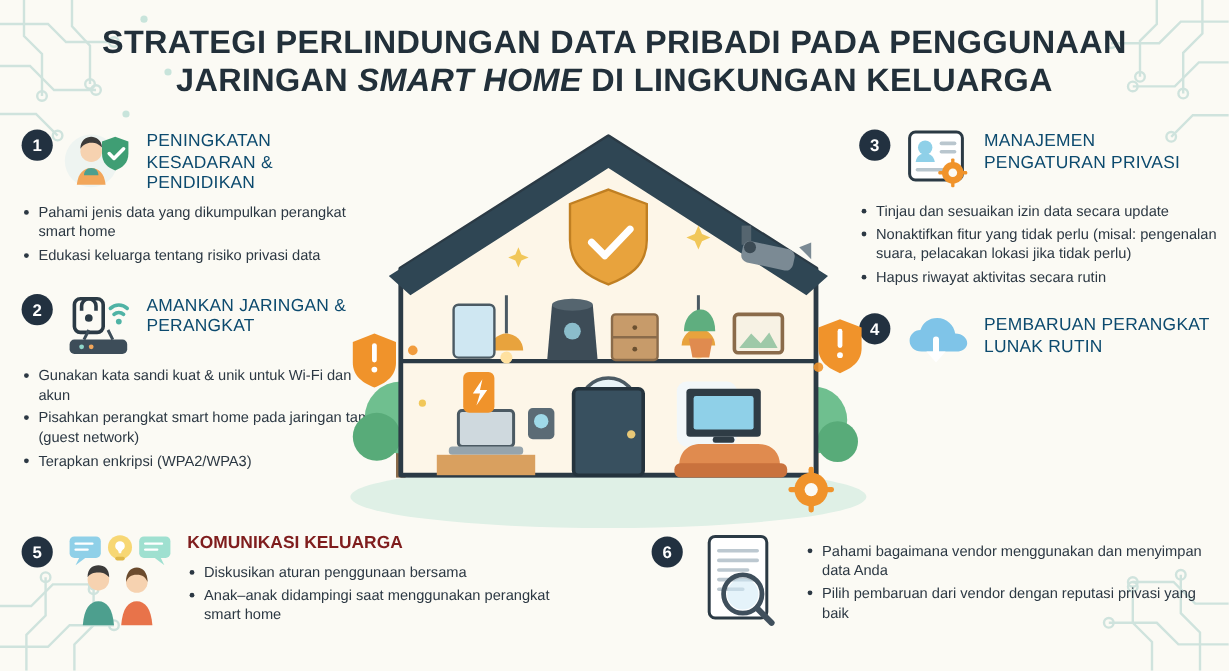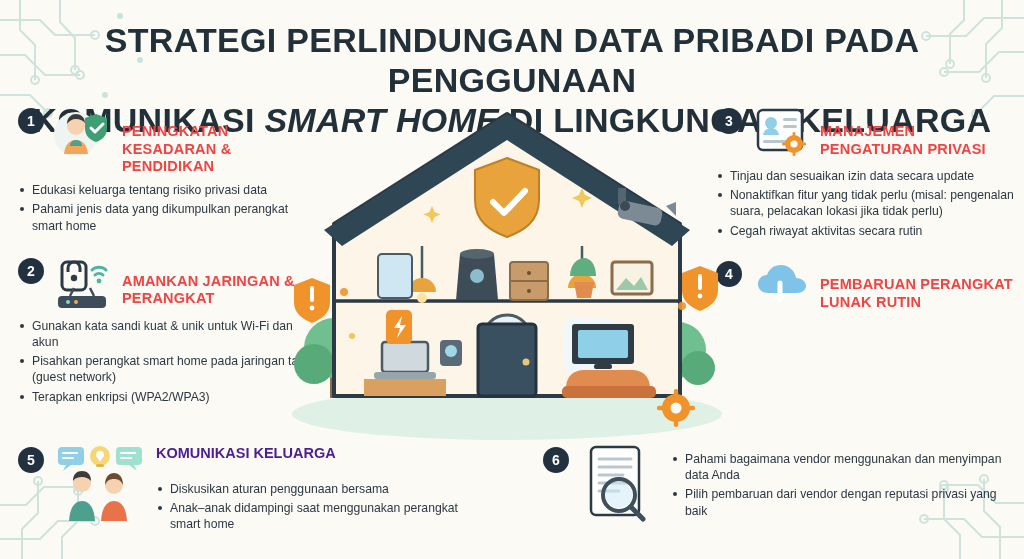--- a/index.html
+++ b/index.html
@@ -16,61 +16,61 @@
   .corner-tl{top:0;left:0;}
   .corner-tr{top:0;right:0;}
   .corner-bl{bottom:0;left:0;}
   .corner-br{bottom:0;right:0;}
 
   
   .title-wrap{
     position:absolute;top:20px;left:0;width:1024px;text-align:center;
   }
   .title-line{
-    font-size:34px;font-weight:bold;letter-spacing:.3px;color:#22303a;
+    font-size:27px;font-weight:bold;letter-spacing:.3px;color:#22303a;
     line-height:1.18;
   }
   .title-line .ital{font-style:italic;}
 
   
   .col-left{position:absolute;left:18px;top:104px;width:300px;}
   .col-right{position:absolute;left:716px;top:104px;width:300px;}
   .row-bottom{position:absolute;left:18px;top:443px;width:990px;}
 
   .block{position:relative;margin-bottom:14px;}
   .head{display:flex;align-items:flex-start;gap:8px;}
   .num{
     width:26px;height:26px;border-radius:50%;
     background:#223140;color:#fff;font-size:14px;font-weight:bold;
     display:flex;align-items:center;justify-content:center;flex:none;
     margin-top:4px;
   }
   .thumb{width:62px;height:58px;flex:none;}
   .thumb svg{display:block;}
   .h-title{
-    font-size:14.5px;font-weight:bold;line-height:1.22;color:#ef4444;
-    letter-spacing:.2px;text-transform:uppercase;padding-top:6px;margin-top:13px;
+    font-size:14.5px;font-weight:normal;line-height:1.22;color:#0c4a6e;
+    letter-spacing:.2px;text-transform:uppercase;padding-top:6px;
   }
   ul.bul{margin:6px 0 0 0;padding:0;list-style:none;}
   ul.bul li{
     position:relative;padding-left:14px;font-size:12.2px;line-height:1.33;
     margin-bottom:3px;color:#2c3843;
   }
   ul.bul li:before{
     content:"";position:absolute;left:2px;top:6px;width:4px;height:4px;
     border-radius:50%;background:#2c3843;
   }
   .left-list{margin-left:34px;}
   .right-list{margin-left:34px;}
 
   
   .bottom-grid{display:flex;gap:60px;}
   .bottom-item{display:flex;align-items:flex-start;gap:8px;width:470px;}
   .bottom-text{padding-top:2px;}
-  .bottom-title{font-size:14.5px;font-weight:bold;text-transform:uppercase;color:#4c1d95;margin-bottom:20px;}
+  .bottom-title{font-size:14.5px;font-weight:bold;text-transform:uppercase;color:#7f1d1d;margin-bottom:8px;}
 
   
   .center{position:absolute;left:282px;top:96px;width:450px;height:350px;}
 </style>
 </head>
 <body>
 
 <div class="bg-deco">
   <svg class="corner-tl" width="210" height="150" viewBox="0 0 210 150">
     <g fill="none" stroke="#cfe3dd" stroke-width="2">
@@ -126,21 +126,21 @@
       <circle cx="120" cy="120" r="4"></circle>
         <circle cx="140" cy="86" r="4"></circle>
       <circle cx="180" cy="80" r="4"></circle>
         <circle cx="140" cy="90" r="4"></circle>
     </g>
   </svg>
 </div>
 
 <div class="title-wrap">
   <div class="title-line">STRATEGI PERLINDUNGAN DATA PRIBADI PADA PENGGUNAAN</div>
-  <div class="title-line"><span>KOMUNIKASI </span><span class="ital">SMART HOME</span><span> DI LINGKUNGAN KELUARGA</span></div>
+  <div class="title-line"><span>JARINGAN </span><span class="ital">SMART HOME</span><span> DI LINGKUNGAN KELUARGA</span></div>
 </div>
 
 <div class="col-left">
 
   <div class="block">
     <div class="head">
       <div class="num">1</div>
       <div class="thumb">
         <svg width="62" height="58" viewBox="0 0 62 58">
           <circle cx="24" cy="30" r="22" fill="#eef4f1"></circle>
@@ -148,22 +148,22 @@
           <circle cx="24" cy="22" r="9" fill="#f6d2b0"></circle>
           <path d="M15 20c0-7 5-10 9-10s9 3 9 9c-3-3-5-4-9-4s-7 2-9 5z" fill="#3c3b3a"></path>
           <path d="M24 36c-4 0-6 3-6 6h12c0-3-2-6-6-6z" fill="#4d9f8e"></path>
           <path d="M44 10l11 4v10c0 8-5 12-11 14-6-2-11-6-11-14V14z" fill="#3f9e74"></path>
           <path d="M39 24l4 4 8-8" stroke="#fff" stroke-width="3" fill="none" stroke-linecap="round" stroke-linejoin="round"></path>
         </svg>
       </div>
       <div class="h-title">PENINGKATAN KESADARAN &amp; PENDIDIKAN</div>
     </div>
     <ul class="bul left-list">
+      <li>Pahami jenis data yang dikumpulkan perangkat smart home</li>
       <li>Edukasi keluarga tentang risiko privasi data</li>
-      <li>Pahami jenis data yang dikumpulkan perangkat smart home</li>
     </ul>
   </div>
 
   <div class="block" style="margin-top:20px;">
     <div class="head">
       <div class="num">2</div>
       <div class="thumb">
         <svg width="62" height="58" viewBox="0 0 62 58">
           <rect x="10" y="8" width="24" height="28" rx="5" fill="none" stroke="#2b3a45" stroke-width="3"></rect>
           <path d="M16 18v-4a6 6 0 0 1 12 0v4" fill="none" stroke="#2b3a45" stroke-width="3"></path>
@@ -209,21 +209,21 @@
               <rect x="17" y="8.6" width="5" height="2.8" rx="1"></rect>
             </g>
           </g>
         </svg>
       </div>
       <div class="h-title">MANAJEMEN PENGATURAN PRIVASI</div>
     </div>
     <ul class="bul right-list">
       <li>Tinjau dan sesuaikan izin data secara update</li>
       <li>Nonaktifkan fitur yang tidak perlu (misal: pengenalan suara, pelacakan lokasi jika tidak perlu)</li>
-      <li>Cegah riwayat aktivitas secara rutin</li>
+      <li>Hapus riwayat aktivitas secara rutin</li>
     </ul>
   </div>
 
   <div class="block" style="margin-top:18px;">
     <div class="head">
       <div class="num">4</div>
       <div class="thumb">
         <svg width="62" height="58" viewBox="0 0 62 58">
           <path d="M18 36c-6 0-10-4-10-9s4-9 9-9c2-6 7-10 14-10 8 0 14 6 15 13 6 0 10 4 10 8s-4 7-9 7z" fill="#7fc4e8"></path>
           <path d="M30 26v14" stroke="#fff" stroke-width="5" stroke-linecap="round"></path>

